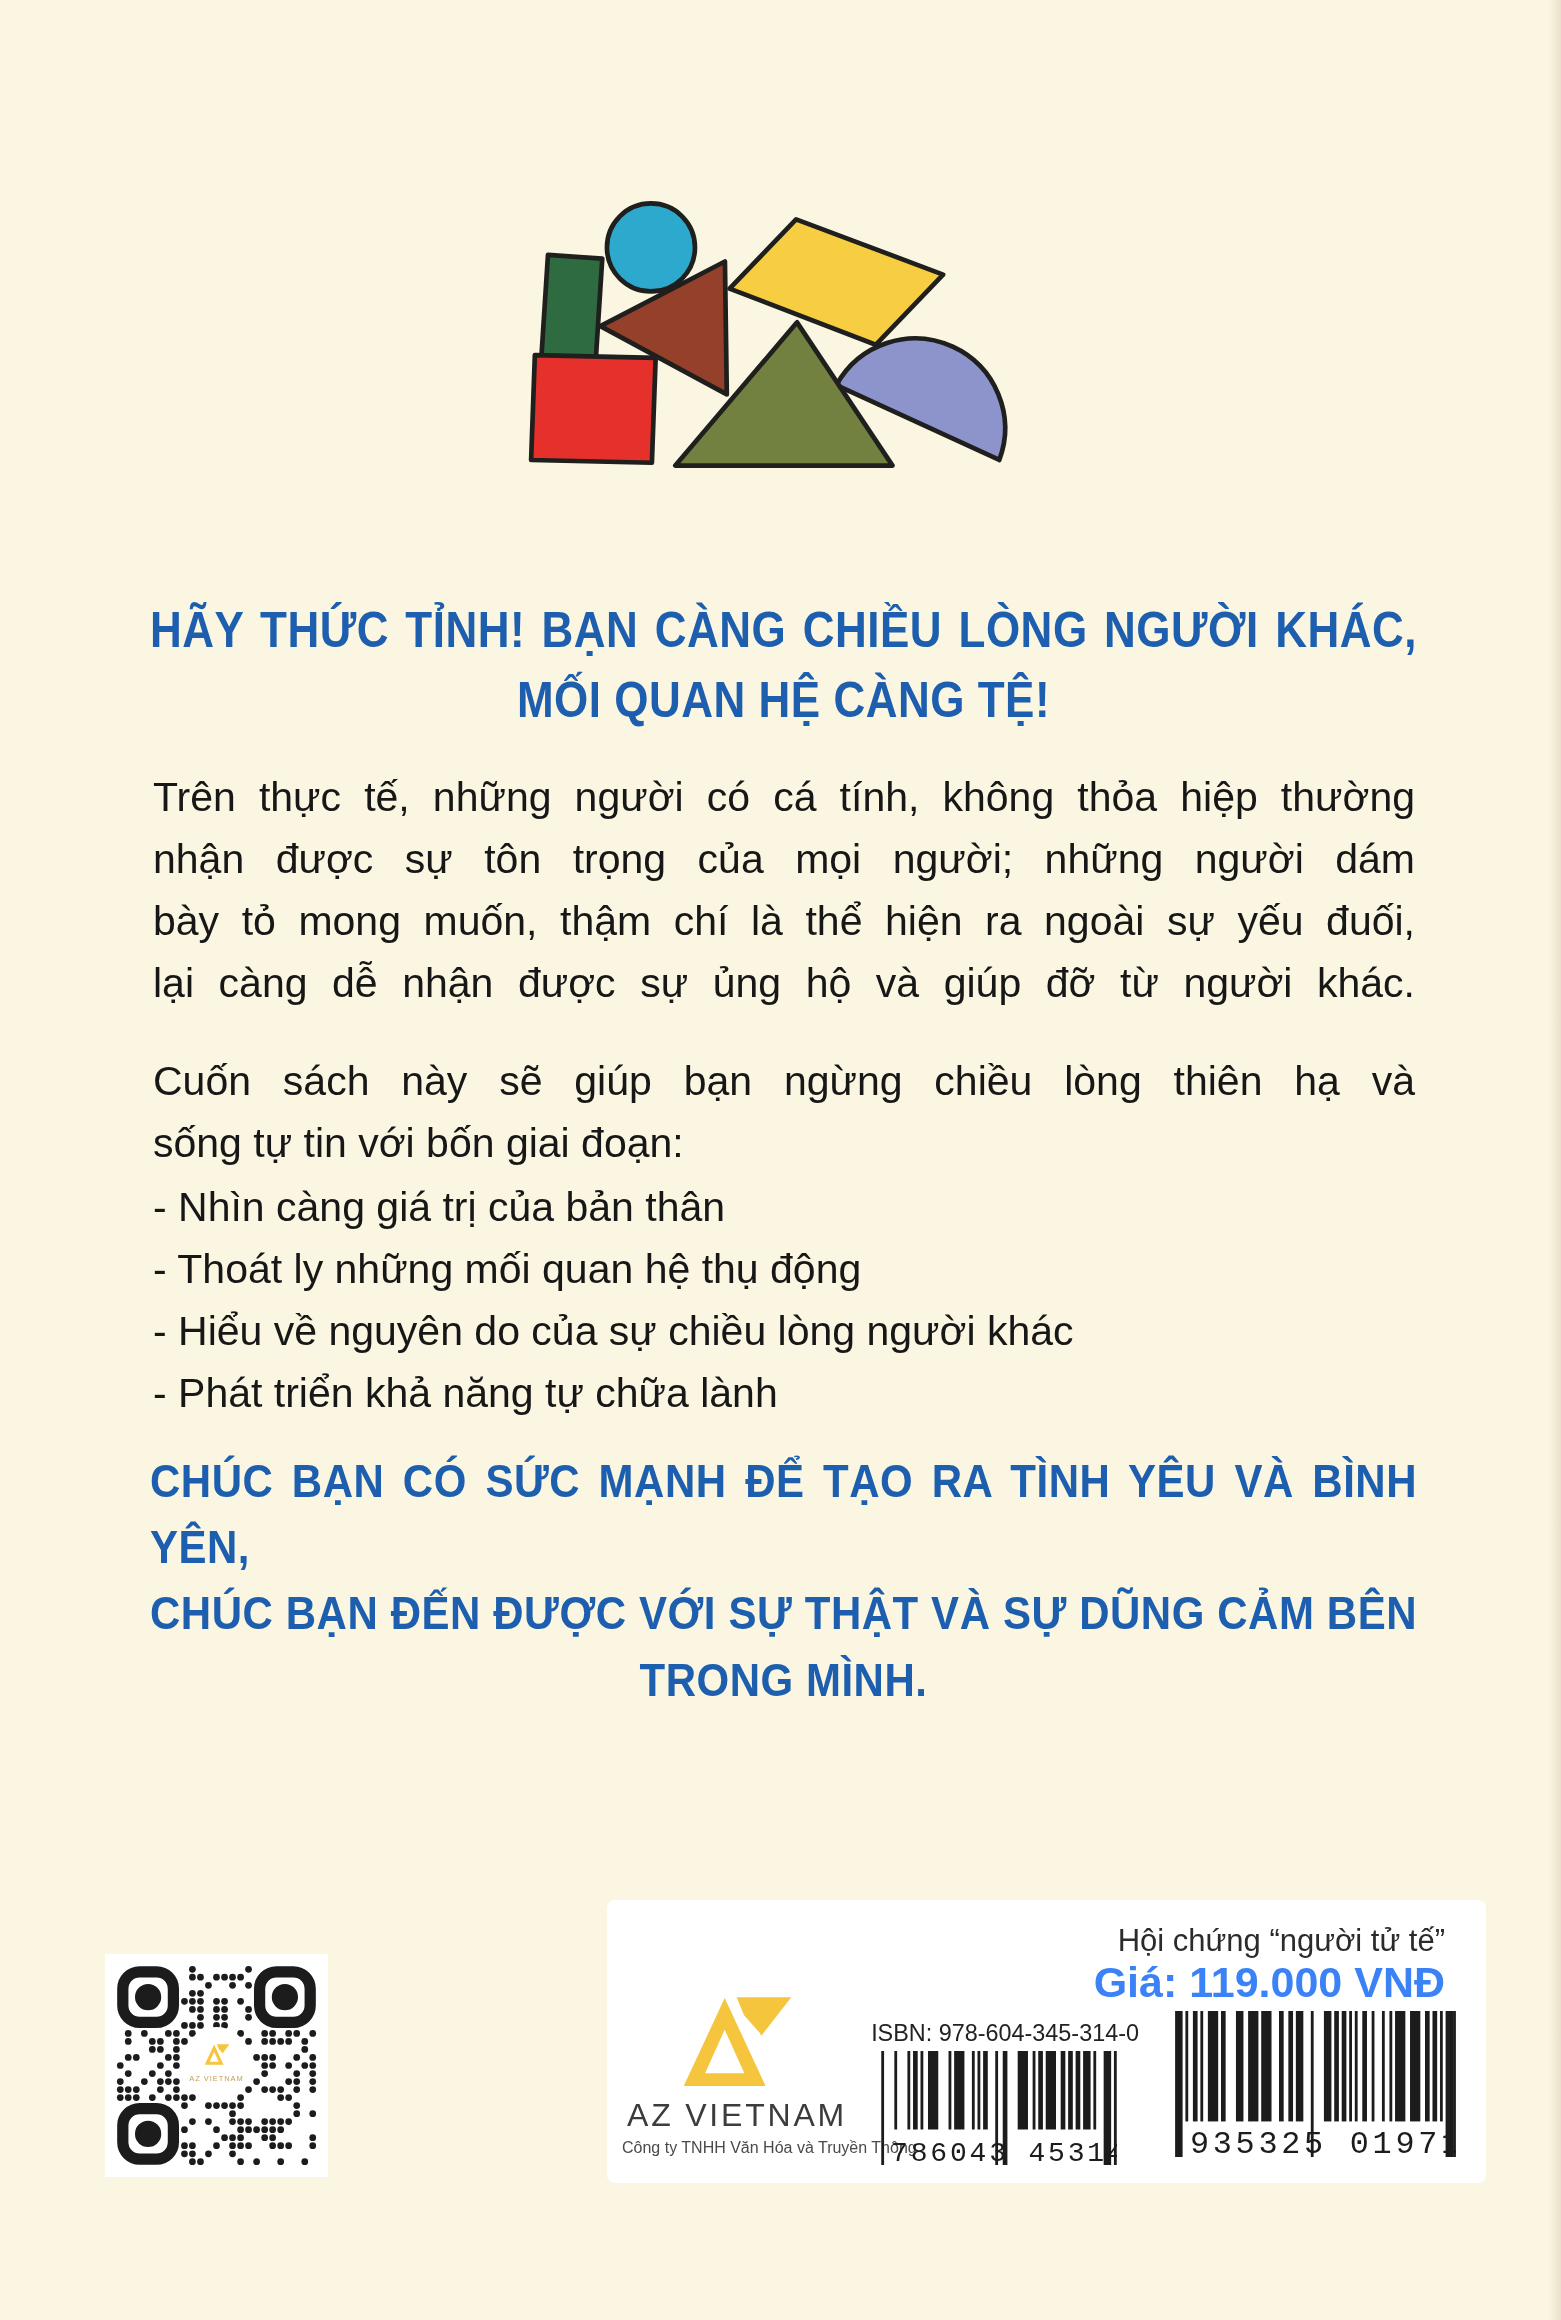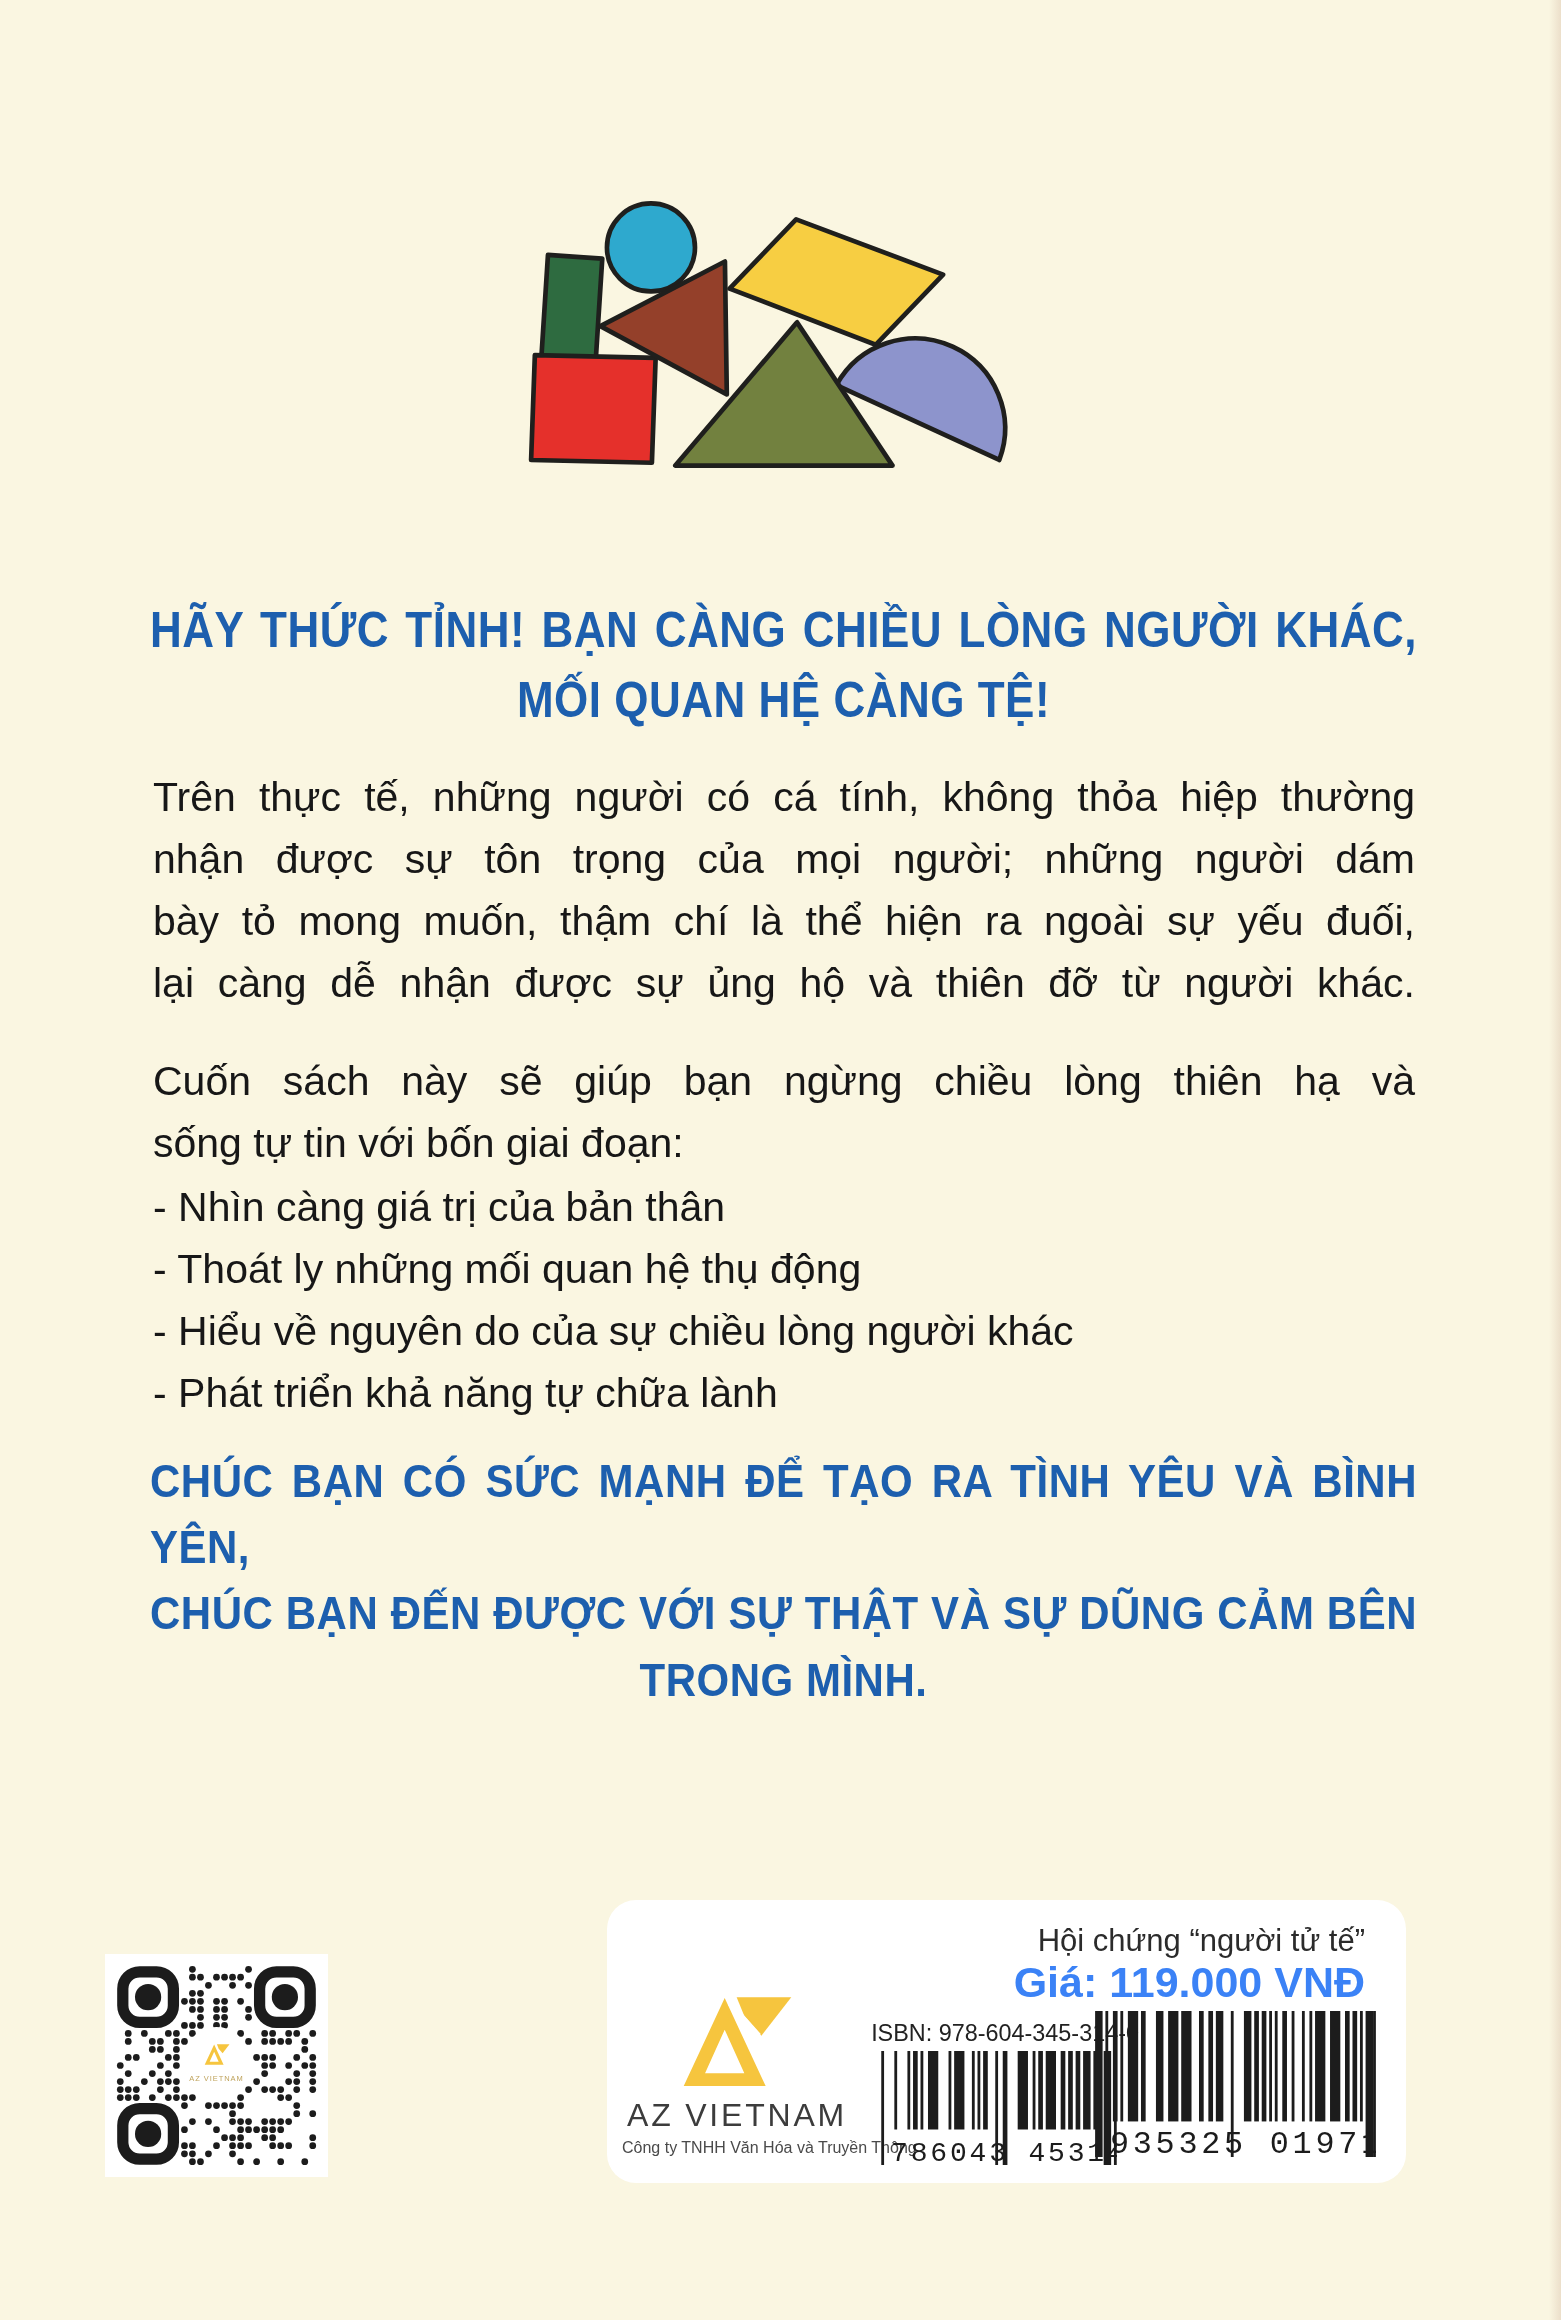--- a/index.html
+++ b/index.html
@@ -36,22 +36,22 @@
   
   .closing{
     position:absolute;left:150px;top:1448px;width:1267px;
     color:#1d5fae;font-weight:bold;font-size:42px;line-height:59px;
     transform:scaleY(1.12);transform-origin:top left;letter-spacing:0.5px;
   }
 
   
   .qr-wrap{position:absolute;left:105px;top:1954px;width:223px;height:223px;background:#fff;}
   .label-box{
-    position:absolute;left:607px;top:1900px;width:799px;height:283px;
-    background:#fff;border-radius:29px;
+    position:absolute;left:607px;top:1900px;width:879px;height:283px;
+    background:#fff;border-radius:8px;
   }
   .lb-title{position:absolute;right:41px;top:22.5px;font-size:31px;color:#2b2b2b;}
   .lb-price{position:absolute;right:41px;top:58px;font-size:43px;font-weight:bold;color:#3b82f6;}
 
   .pub{position:absolute;left:15px;top:94px;width:230px;text-align:center;}
   .pub .az-logo{width:111px;height:97px;display:block;margin:0 auto;}
   .pub-name{font-size:32px;letter-spacing:2.8px;color:#3c3c3c;margin-top:5.6px;white-space:nowrap;}
   .pub-company{font-size:16px;color:#4a4a4a;margin-top:5.6px;white-space:nowrap;}
 
   .isbn-group{position:absolute;left:251px;top:120px;width:281px;text-align:right;}
@@ -81,21 +81,21 @@
   <div class="headline">
     <div class="jline">HÃY THỨC TỈNH! BẠN CÀNG CHIỀU LÒNG NGƯỜI KHÁC,</div>
     <div class="cline">MỐI QUAN HỆ CÀNG TỆ!</div>
   </div>
 
   <div class="body-text">
     <div class="para1">
       <div class="jline">Trên thực tế, những người có cá tính, không thỏa hiệp thường</div>
       <div class="jline">nhận được sự tôn trọng của mọi người; những người dám</div>
       <div class="jline">bày tỏ mong muốn, thậm chí là thể hiện ra ngoài sự yếu đuối,</div>
-      <div class="jline">lại càng dễ nhận được sự ủng hộ và thiên đỡ từ người khác.</div>
+      <div class="jline">lại càng dễ nhận được sự ủng hộ và giúp đỡ từ người khác.</div>
     </div>
     <div class="para2">
       <div class="jline">Cuốn sách này sẽ giúp bạn ngừng chiều lòng thiên hạ và</div>
       <div class="lline">sống tự tin với bốn giai đoạn:</div>
     </div>
     <div class="bullets">
       <div class="lline">- Nhìn càng giá trị của bản thân</div>
       <div class="lline">- Thoát ly những mối quan hệ thụ động</div>
       <div class="lline">- Hiểu về nguyên do của sự chiều lòng người khác</div>
       <div class="lline">- Phát triển khả năng tự chữa lành</div>

